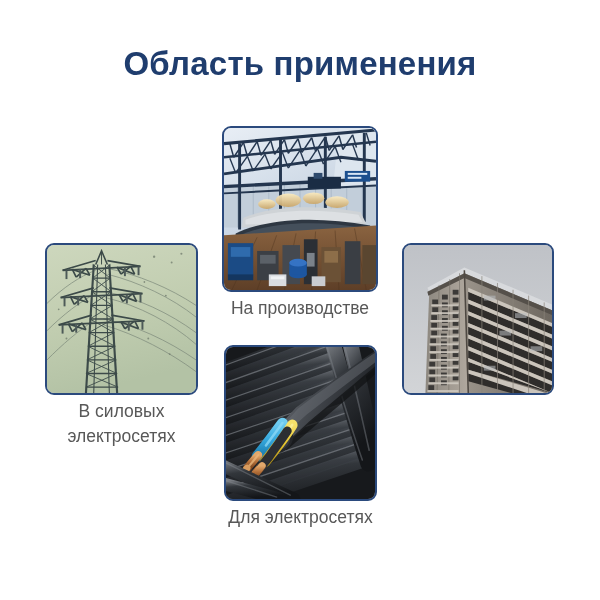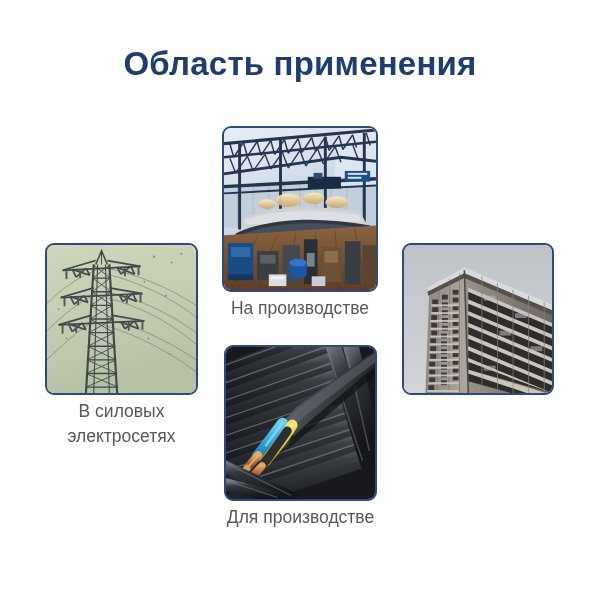--- a/index.html
+++ b/index.html
@@ -607,17 +607,17 @@
           <g stroke="#8b9096" stroke-width="1.4" opacity="0.4">
             <path d="M-10 114 L66 152"></path>
             <path d="M-10 134 L52 154"></path>
           </g>
         </g>
 
         <rect x="0" y="0" width="153" height="156" fill="none"></rect>
       </svg>
     </div>
     <div class="tile-caption">
-      <div>Для производстве</div>
+      <div>Для электросетях</div>
     </div>
   </div>
 
 </div>
 
 </body></html>

